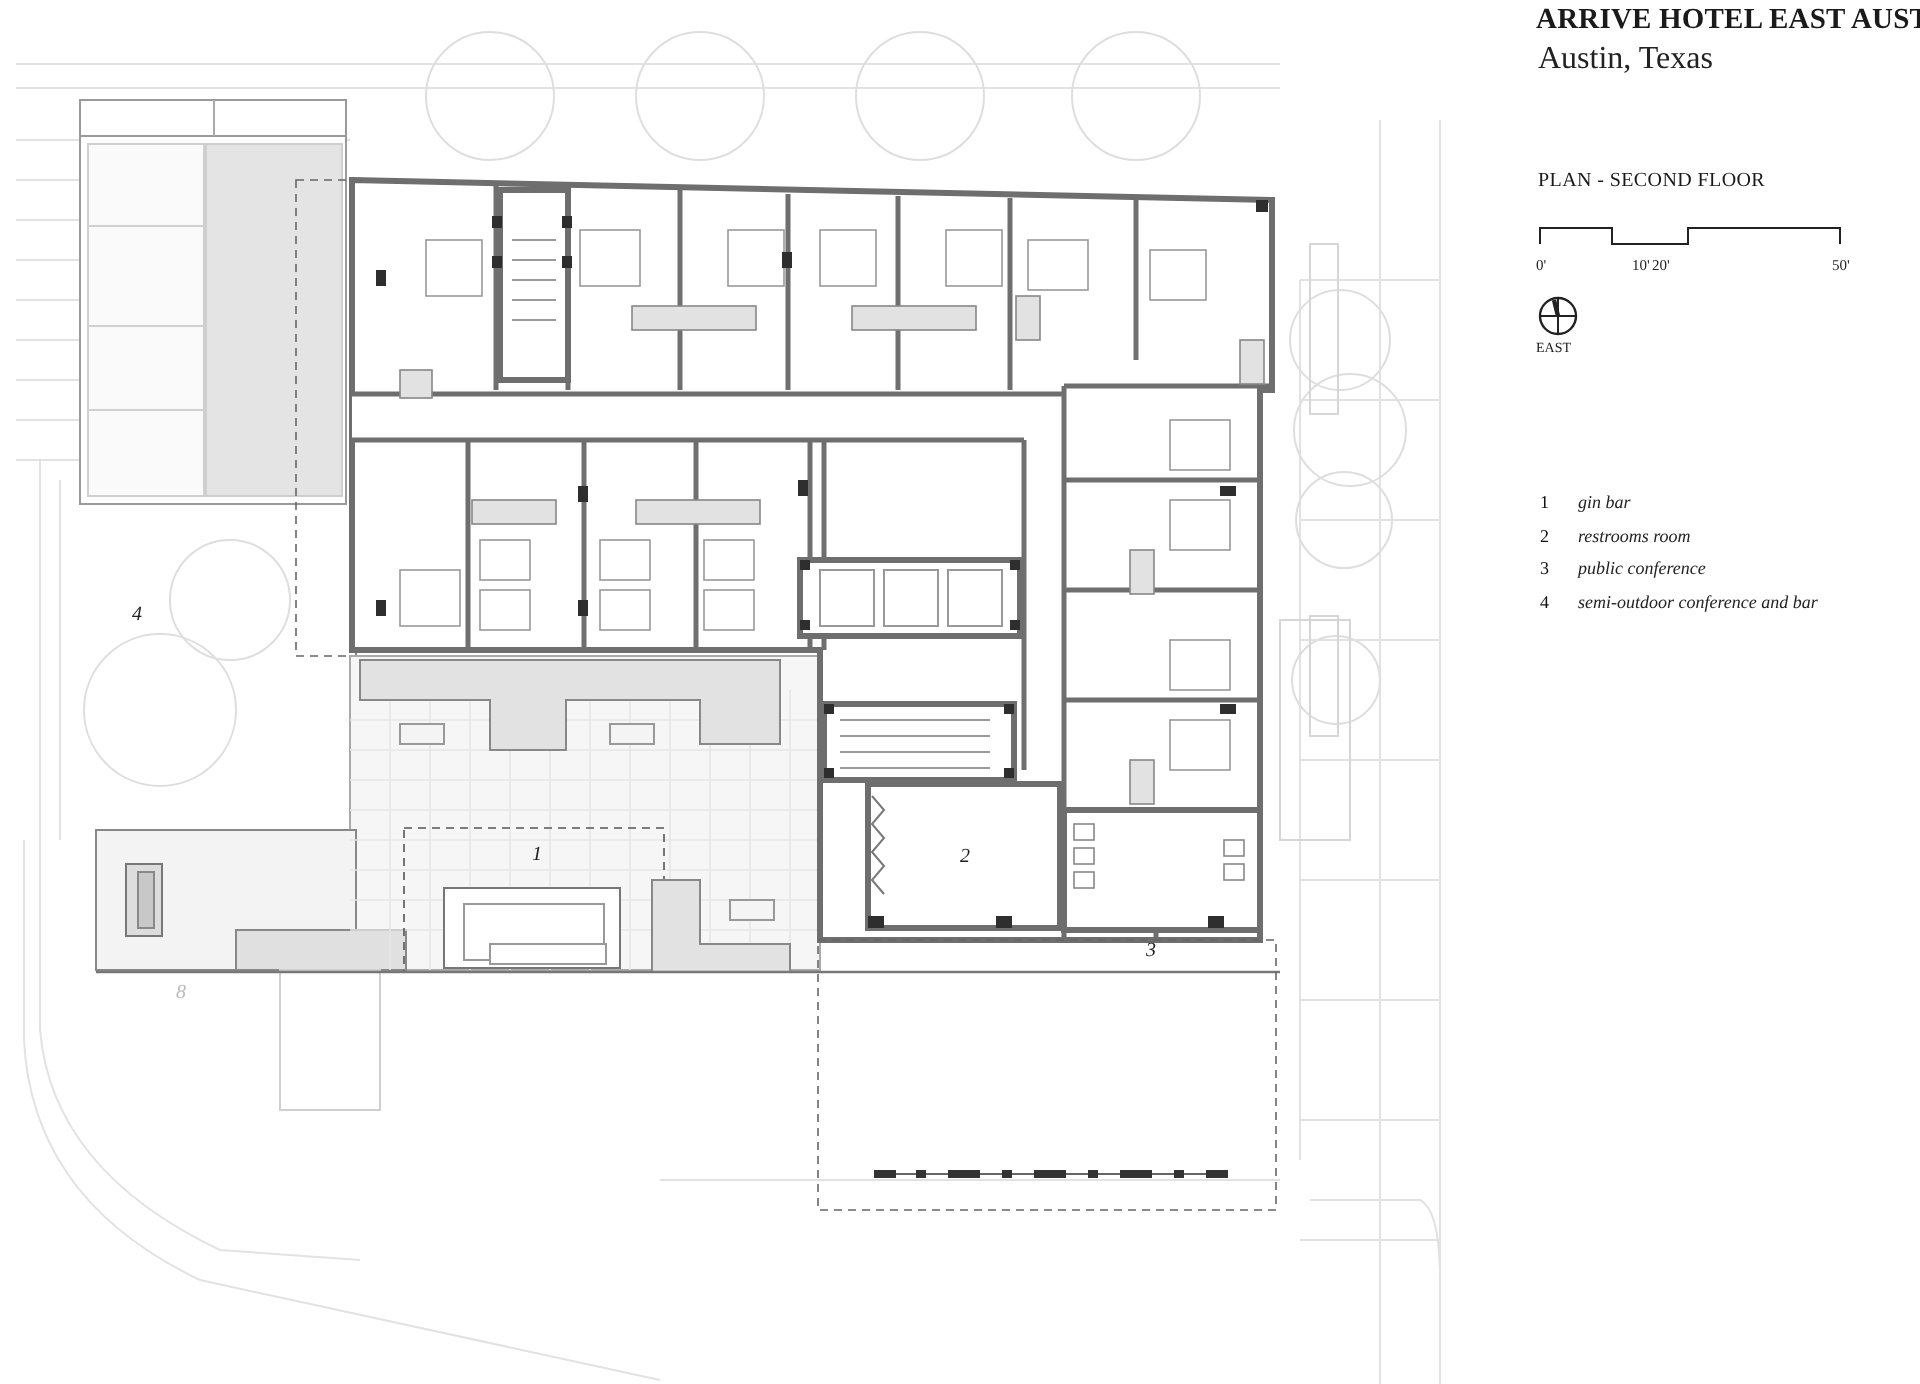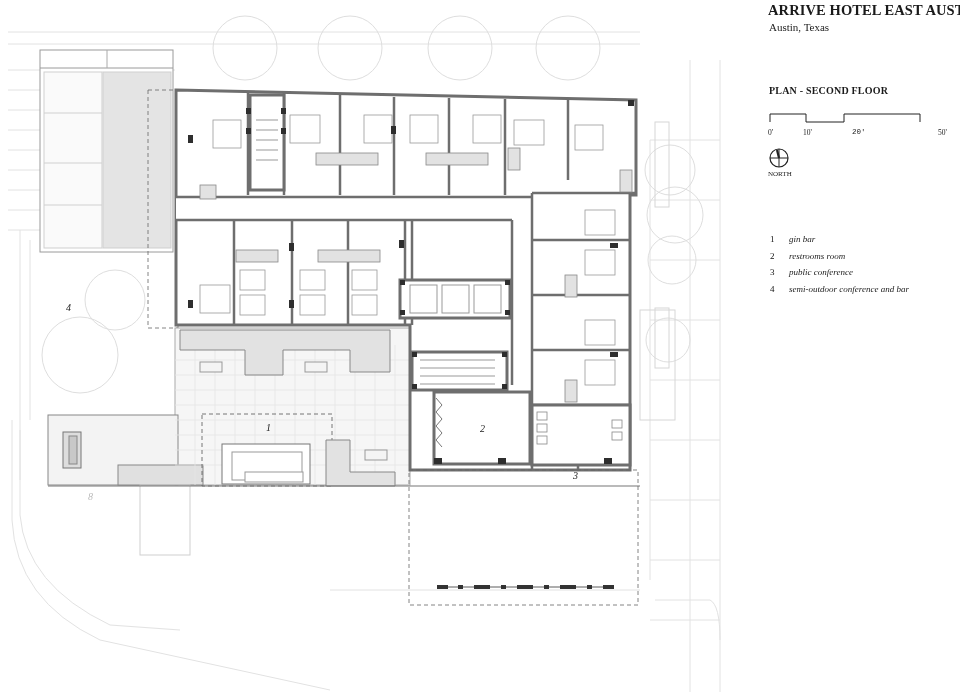--- a/index.html
+++ b/index.html
@@ -1,28 +1,28 @@
 <!DOCTYPE html>
 <html><head>
 <meta charset="utf-8">
 <style>
   html, body { margin:0; padding:0; background:#ffffff; }
   body { width:960px; height:692px; position:relative; overflow:hidden; font-family:"DejaVu Serif", serif; color:#222; }
   #plan { position:absolute; left:0; top:0; width:960px; height:692px; }
   .title { position:absolute; left:768px; top:2px; font-family:"Liberation Serif", serif; font-size:14.5px; font-weight:bold; letter-spacing:0.1px; color:#1a1a1a; white-space:nowrap; }
-  .subtitle { position:absolute; left:769px; top:21px; font-family:"Liberation Serif", serif; font-size:11px; color:#222; }
-  .plan-label { position:absolute; left:769px; top:85px; font-family:"Liberation Serif", serif; font-size:10px; font-weight:bold; color:#1a1a1a; letter-spacing:0.2px; }
+  .subtitle { position:absolute; left:769px; top:21px; font-family:"Liberation Serif", serif; font-size:16px; color:#222; }
+  .plan-label { position:absolute; left:769px; top:85px; font-family:"Liberation Serif", serif; font-size:10px; font-weight:normal; color:#1a1a1a; letter-spacing:0.2px; }
   .scale { position:absolute; left:768px; top:110px; width:160px; height:30px; }
   .scale-tick { position:absolute; top:18px; font-family:"Liberation Serif", serif; font-size:7.5px; color:#222; }
   .north { position:absolute; left:767px; top:148px; width:40px; height:34px; }
   .north-label { position:absolute; left:768px; top:170px; font-family:"Liberation Serif", serif; font-size:7px; color:#222; }
   .legend { position:absolute; left:770px; top:234px; }
   .legend-row { display:flex; align-items:baseline; height:16.5px; font-family:"Liberation Serif", serif; font-size:9px; }
   .legend-num { width:19px; font-weight:normal; color:#111; }
-  .legend-text { font-style:italic; color:#222; }
+  .legend-text { font-style:italic; color:#222;margin-top:12px; }
   .room-num { position:absolute; font-family:"Liberation Serif", serif; font-style:italic; font-size:10px; color:#222; }
 </style>
 </head>
 <body>
 
 <svg id="plan" viewBox="0 0 960 692" xmlns="http://www.w3.org/2000/svg">
 
   <g stroke="#e2e2e2" stroke-width="1" fill="none">
     <line x1="8" y1="32" x2="640" y2="32"></line>
     <line x1="8" y1="44" x2="640" y2="44"></line>
@@ -277,32 +277,32 @@
 
 <div class="title">ARRIVE HOTEL EAST AUSTIN</div>
 <div class="subtitle">Austin, Texas</div>
 <div class="plan-label">PLAN - SECOND FLOOR</div>
 
 <div class="scale">
   <svg width="160" height="16" style="position:absolute;left:0;top:0;">
     <polyline points="2,12 2,4 38,4 38,12 76,12 76,4 152,4 152,12" fill="none" stroke="#222" stroke-width="1"></polyline>
   </svg>
   <span class="scale-tick" style="left:0px;">0'</span>
-  <span class="scale-tick" style="left:35px;text-align:center;">10'</span>
-  <span class="scale-tick" style="left:84px;font-family:Liberation Mono, monospace;">20'</span>
-  <span class="scale-tick" style="left:148px;margin-left:22px;">50'</span>
+  <span class="scale-tick" style="left:48px;text-align:center;">10'</span>
+  <span class="scale-tick" style="left:58px;">20'</span>
+  <span class="scale-tick" style="left:148px;">50'</span>
 </div>
 
 <svg class="north" viewBox="0 0 40 34">
   <circle cx="12" cy="10" r="9" fill="none" stroke="#222" stroke-width="1.2"></circle>
   <line x1="3" y1="10" x2="21" y2="10" stroke="#222" stroke-width="1"></line>
   <line x1="12" y1="1" x2="12" y2="19" stroke="#222" stroke-width="1"></line>
   <line x1="10" y1="2" x2="12" y2="10" stroke="#222" stroke-width="2.2"></line>
 </svg>
-<div class="north-label">NORTH</div>
+<div class="north-label">EAST</div>
 
 <div class="legend">
   <div class="legend-row">
     <span class="legend-num">1</span>
     <span class="legend-text">gin bar</span>
   </div>
   <div class="legend-row">
     <span class="legend-num">2</span>
     <span class="legend-text">restrooms room</span>
   </div>

